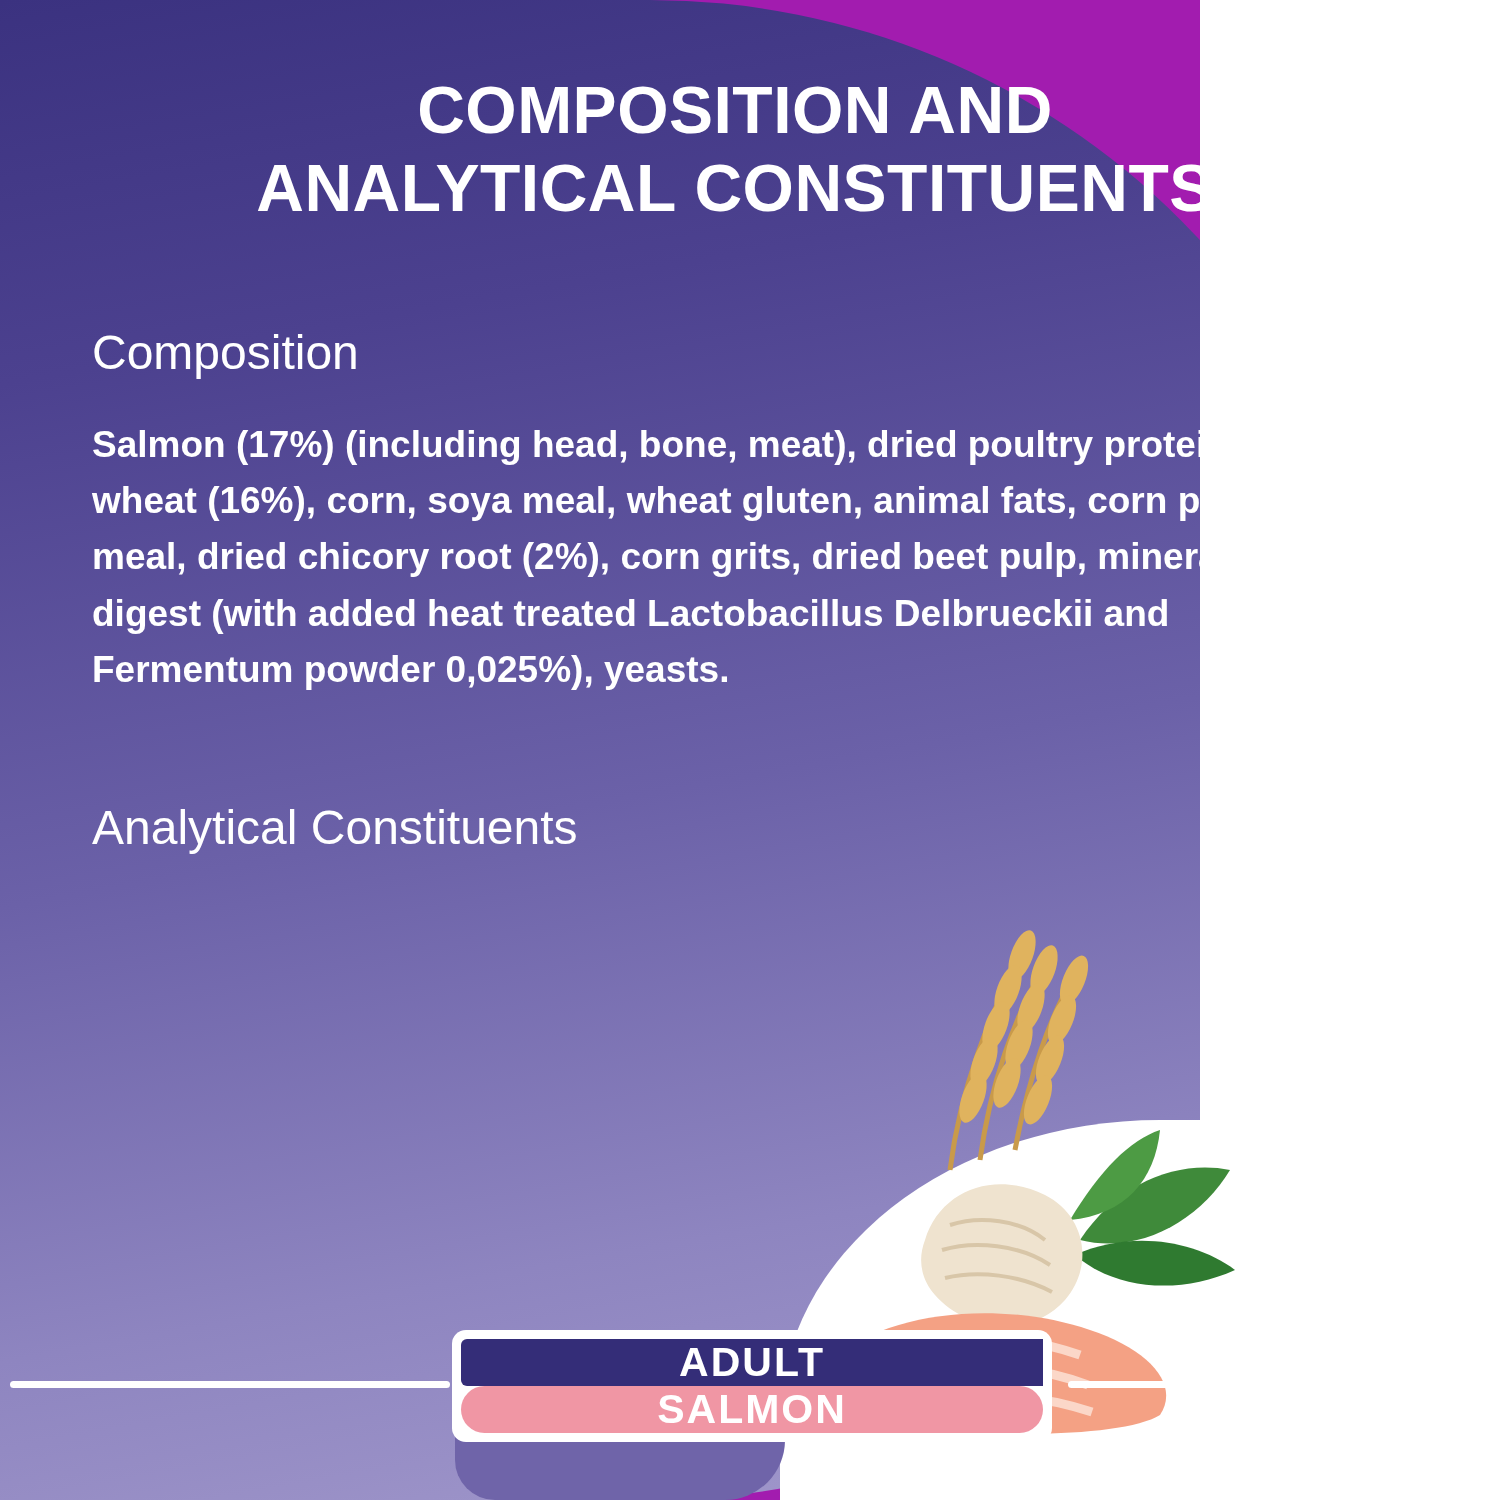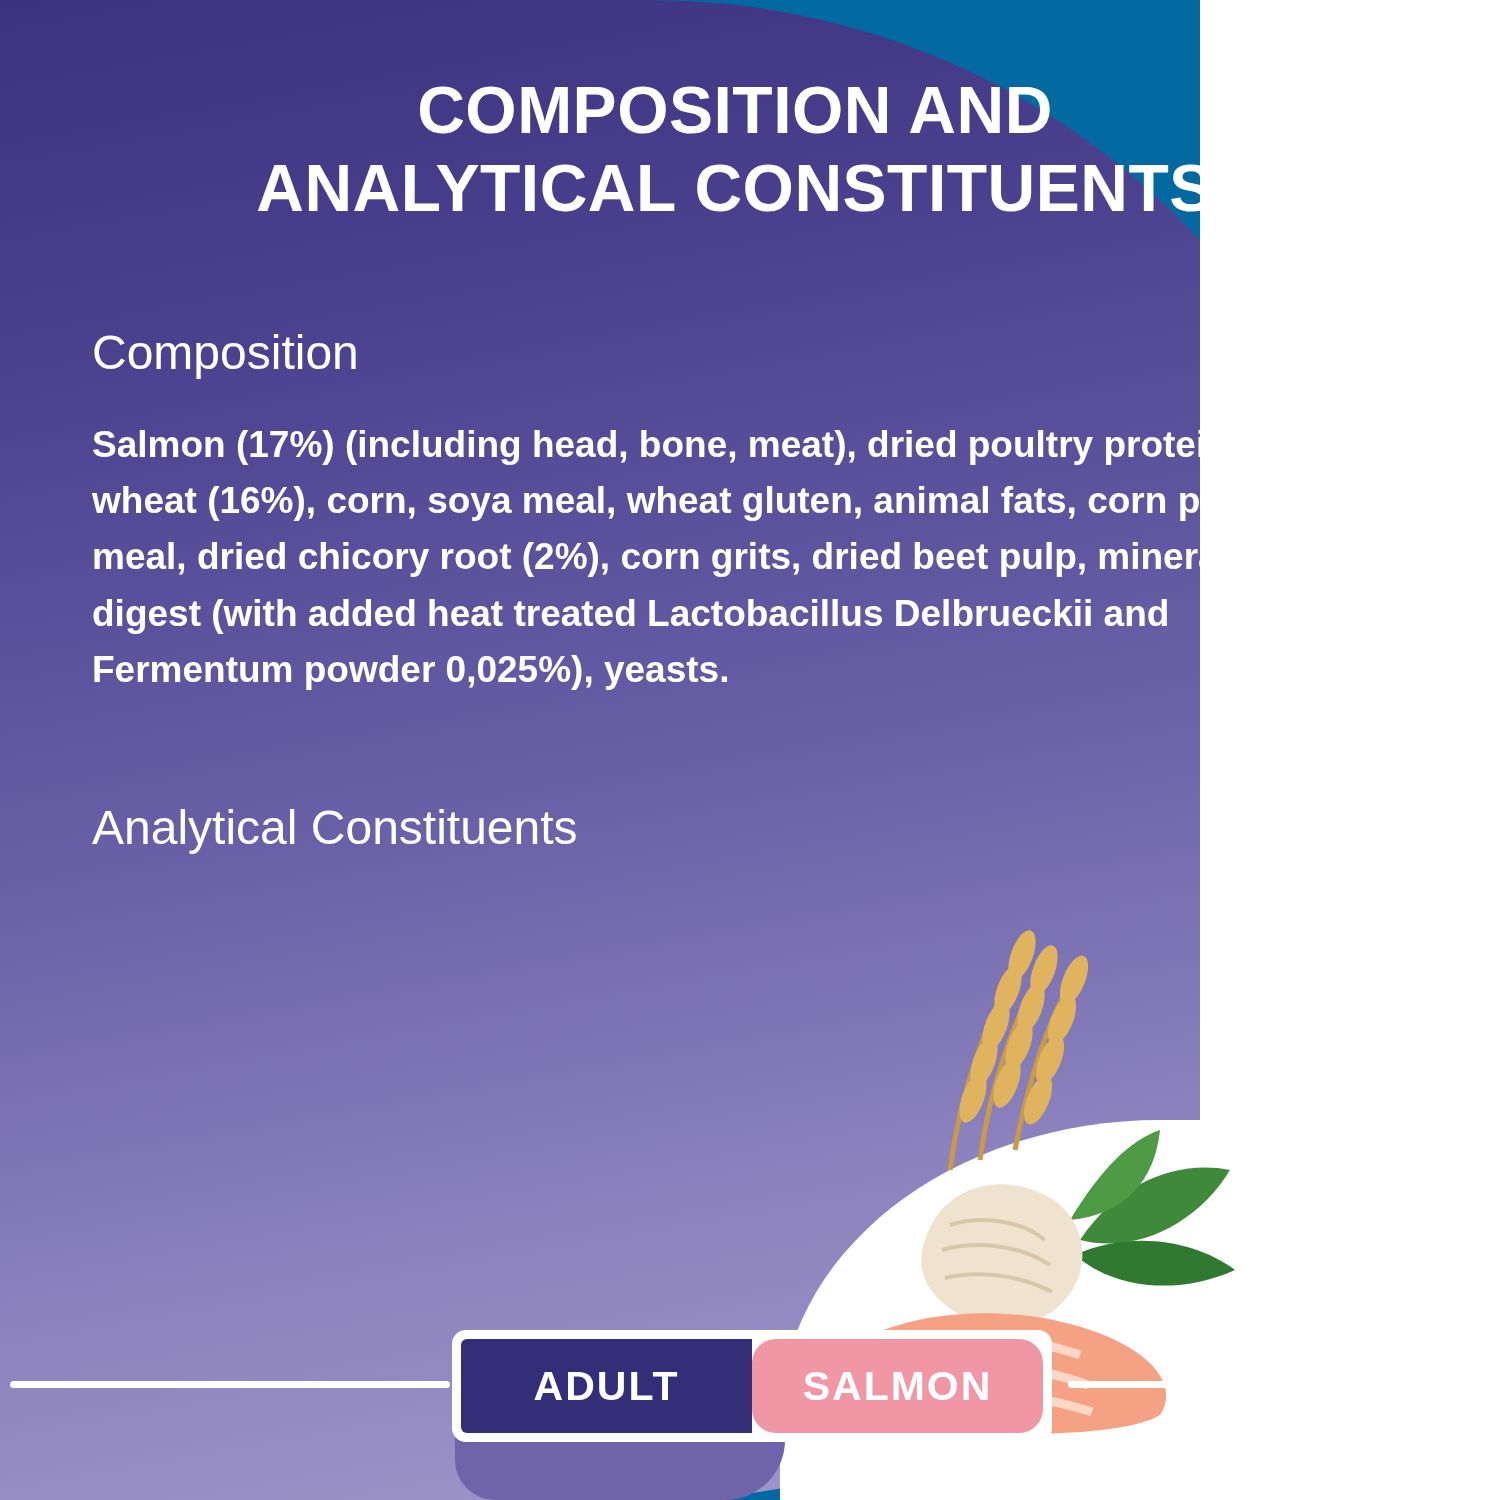--- a/index.html
+++ b/index.html
@@ -9,21 +9,21 @@
     height: 1500px;
     background: #ffffff;
     font-family: "Liberation Sans", sans-serif;
     overflow: hidden;
   }
 
   .canvas {
     position: relative;
     width: 1300px;
     height: 1500px;
-    background: #0369a1;
+    background: #a21caf;
     overflow: hidden;
   }
 
   
   .purple-panel {
     position: absolute;
     left: 0;
     top: 0;
     width: 1400px;
     height: 1500px;
@@ -106,20 +106,21 @@
     position: absolute;
     left: 452px;
     top: 1330px;
     width: 600px;
     height: 112px;
     background: #ffffff;
     border-radius: 14px;
     display: flex;
     padding: 9px;
     box-sizing: border-box;
+    flex-direction: column;
   }
   .badge-left, .badge-right {
     flex: 1;
     display: flex;
     align-items: center;
     justify-content: center;
     color: #ffffff;
     font-size: 41px;
     font-weight: bold;
     letter-spacing: 2px;

